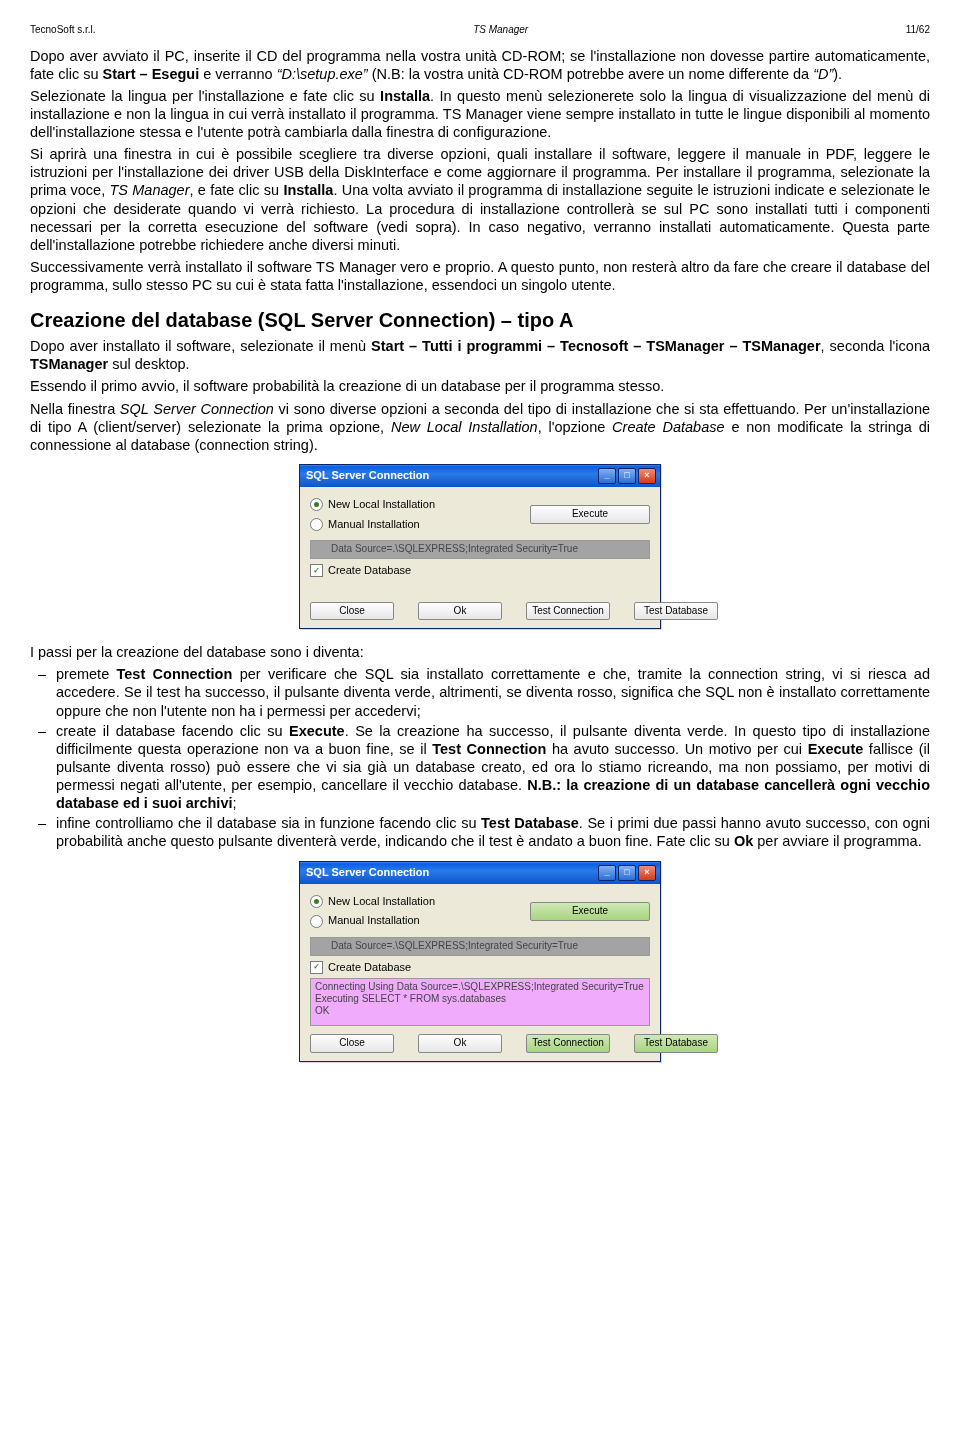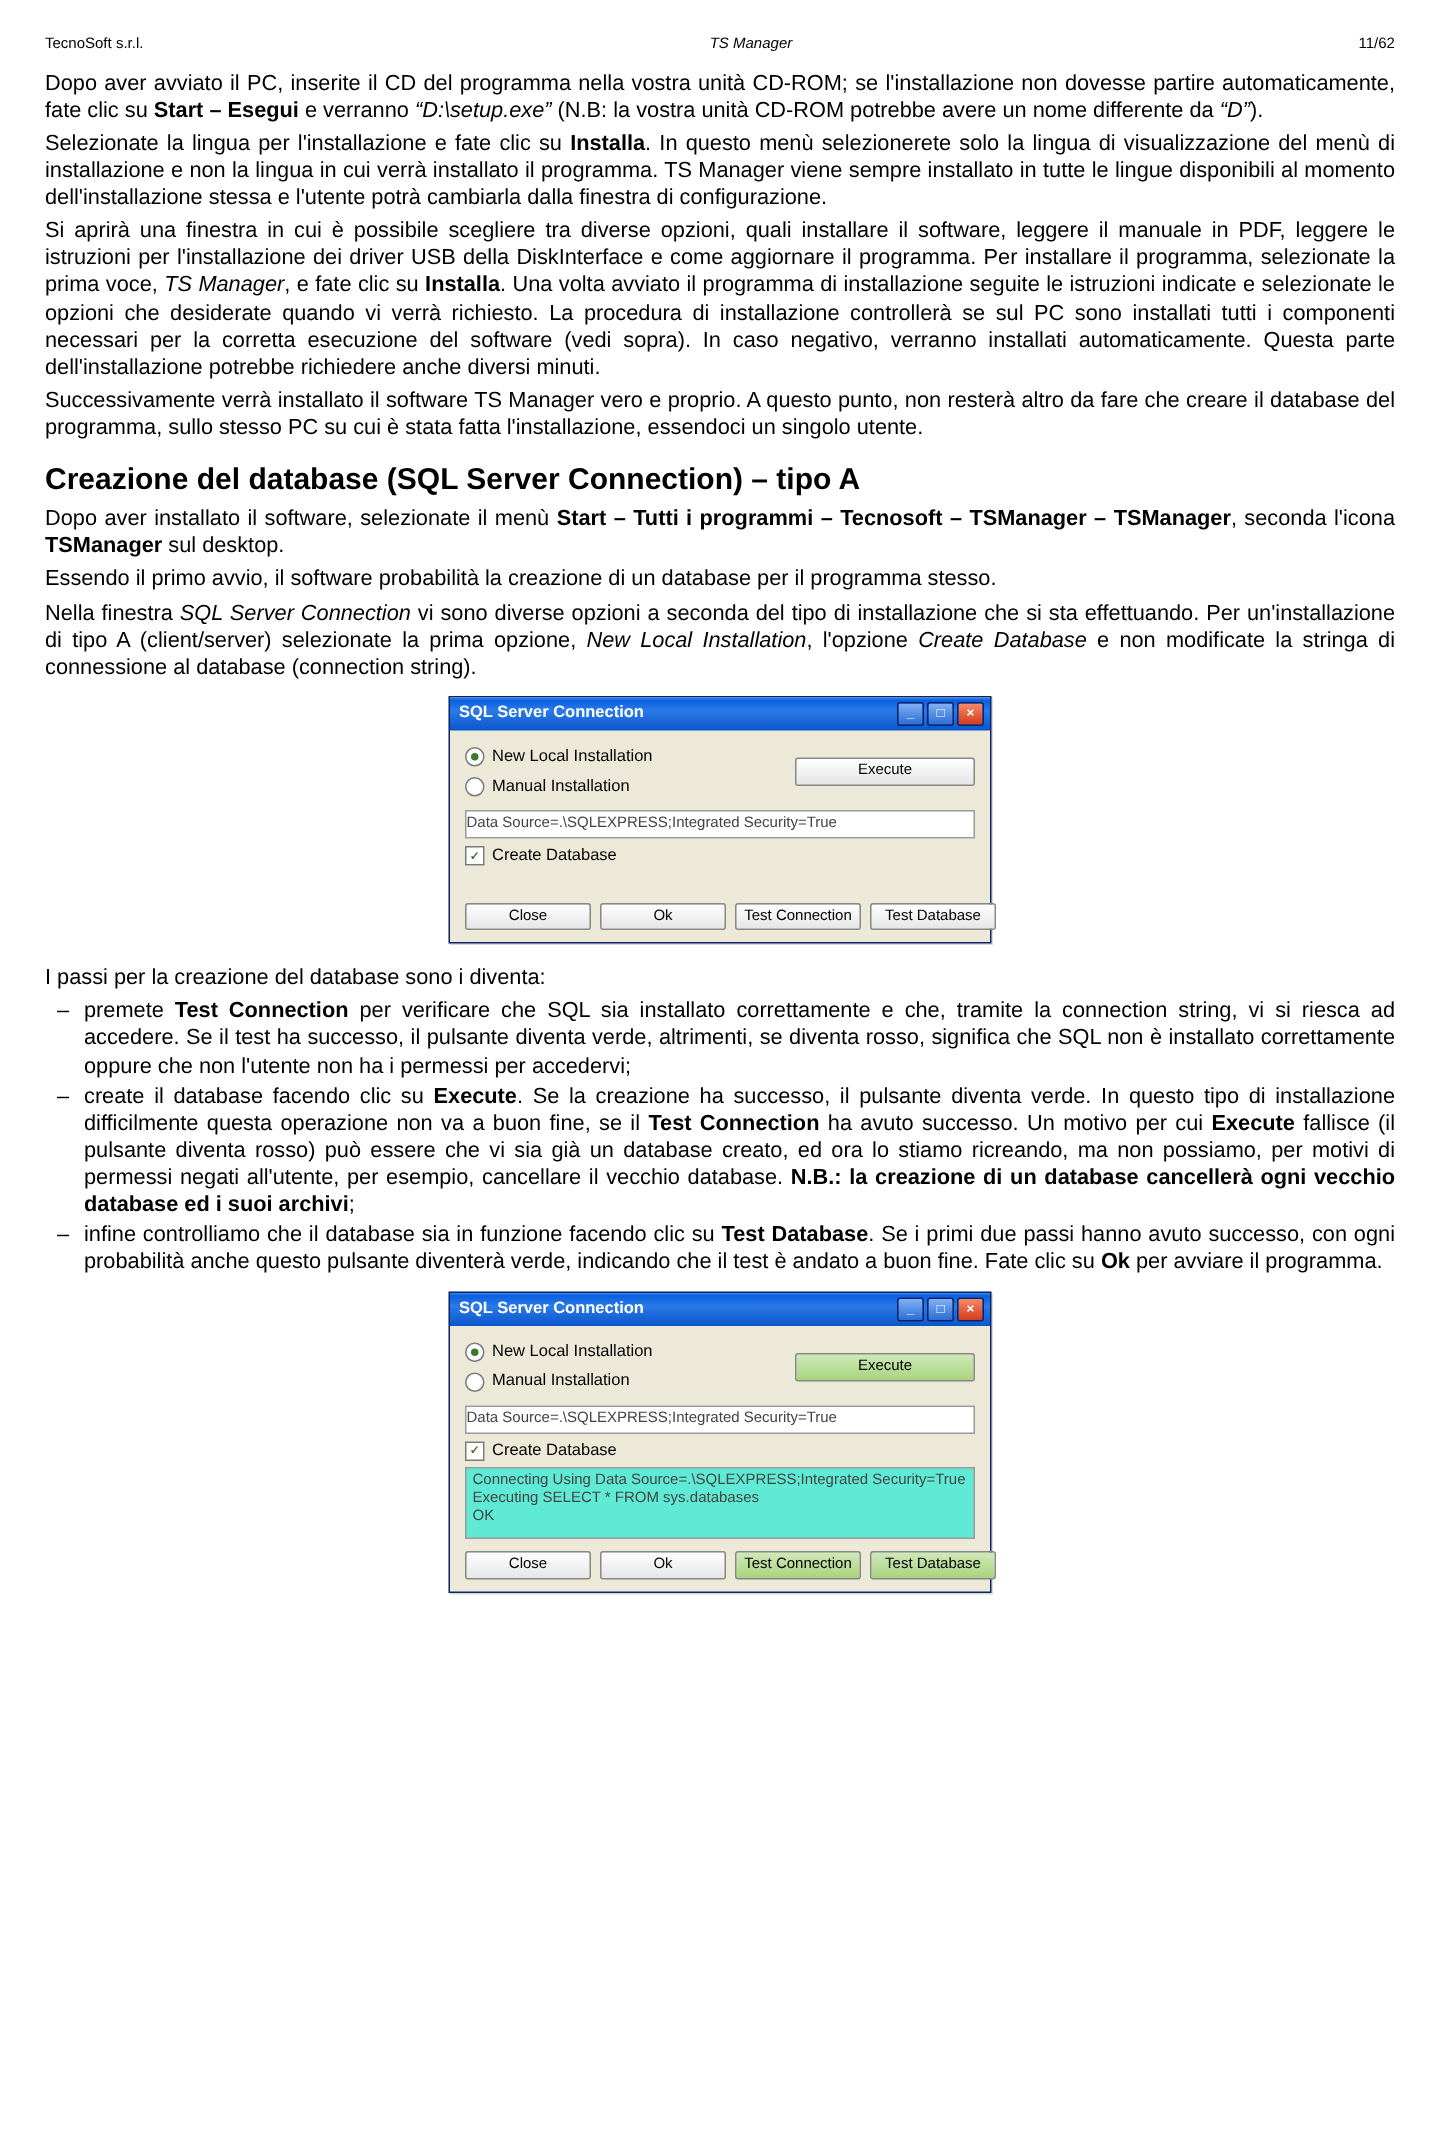--- a/index.html
+++ b/index.html
@@ -74,45 +74,45 @@
     display: inline-flex; align-items: center; justify-content: center;
     font-size: 8px; color: #3a7a2a;
   }
   .radio-dot { border-radius: 50%; }
   .radio-dot.sel::after {
     content: ""; width: 5px; height: 5px; border-radius: 50%; background: #3a7a2a;
   }
   .check-box.sel::after { content: "✓"; font-weight: bold; }
   .dtext {
     border: 1px solid #9a9a9a;
-    background: #ffffff;
-    padding: 2px 0;
+    background: #a3a3a3;
+    padding: 2px 20px;
     font-size: 10px;
     width: 100%;
     box-sizing: border-box;
     color: #444;
   }
   .dbtn {
     border: 1px solid #888;
     background: linear-gradient(to bottom,#fefefe,#e6e6e6);
     padding: 2px 4px;
     font-size: 10px;
     min-width: 74px;
     text-align: center;
     display: inline-block;
     border-radius: 2px;
   }
   .dbtn.green { background: linear-gradient(to bottom,#cfe9b8,#a8d47e); }
   .dbtn.exec { min-width: 110px; }
   .top-row { display: flex; justify-content: space-between; align-items: center; }
   .left-radios { display: flex; flex-direction: column; }
-  .btn-row { display: flex; gap: 6px; margin-top: 24px; }
+  .btn-row { display: flex; gap: 24px; margin-top: 24px; }
   .logarea {
     border: 1px solid #9a9a9a;
-    background: #5eead4;
+    background: #f0abfc;
     font-size: 10px;
     color: #444;
     padding: 2px 4px;
     line-height: 1.2;
     height: 42px;
     margin-top: 4px;
     white-space: pre-line;
   }
   .dialog2 .btn-row { margin-top: 8px; }
 </style>

